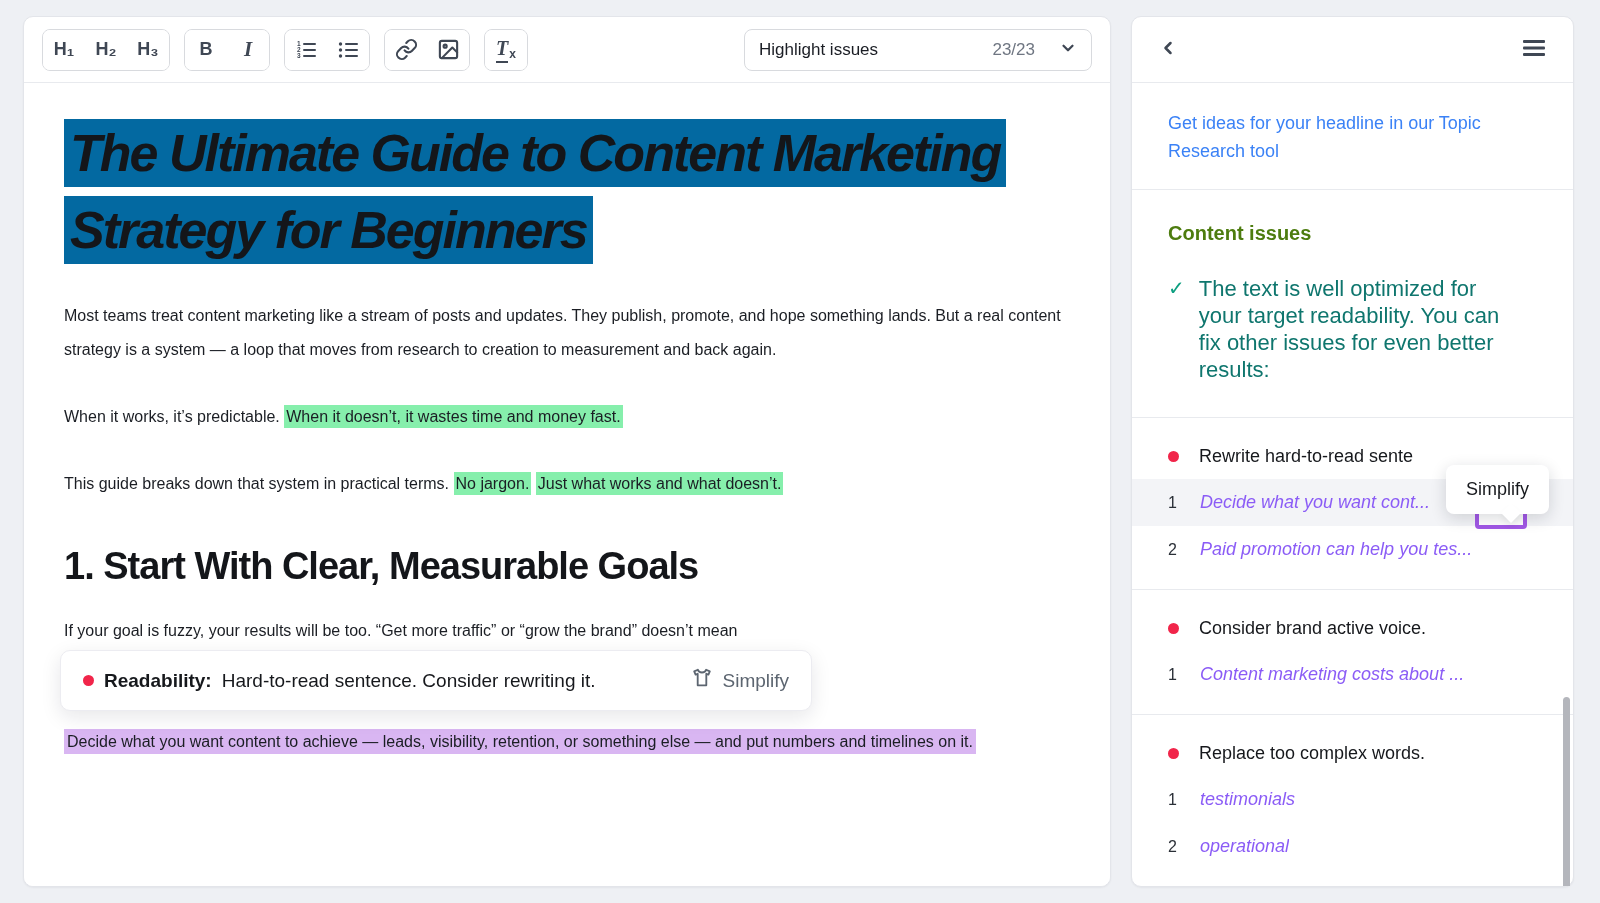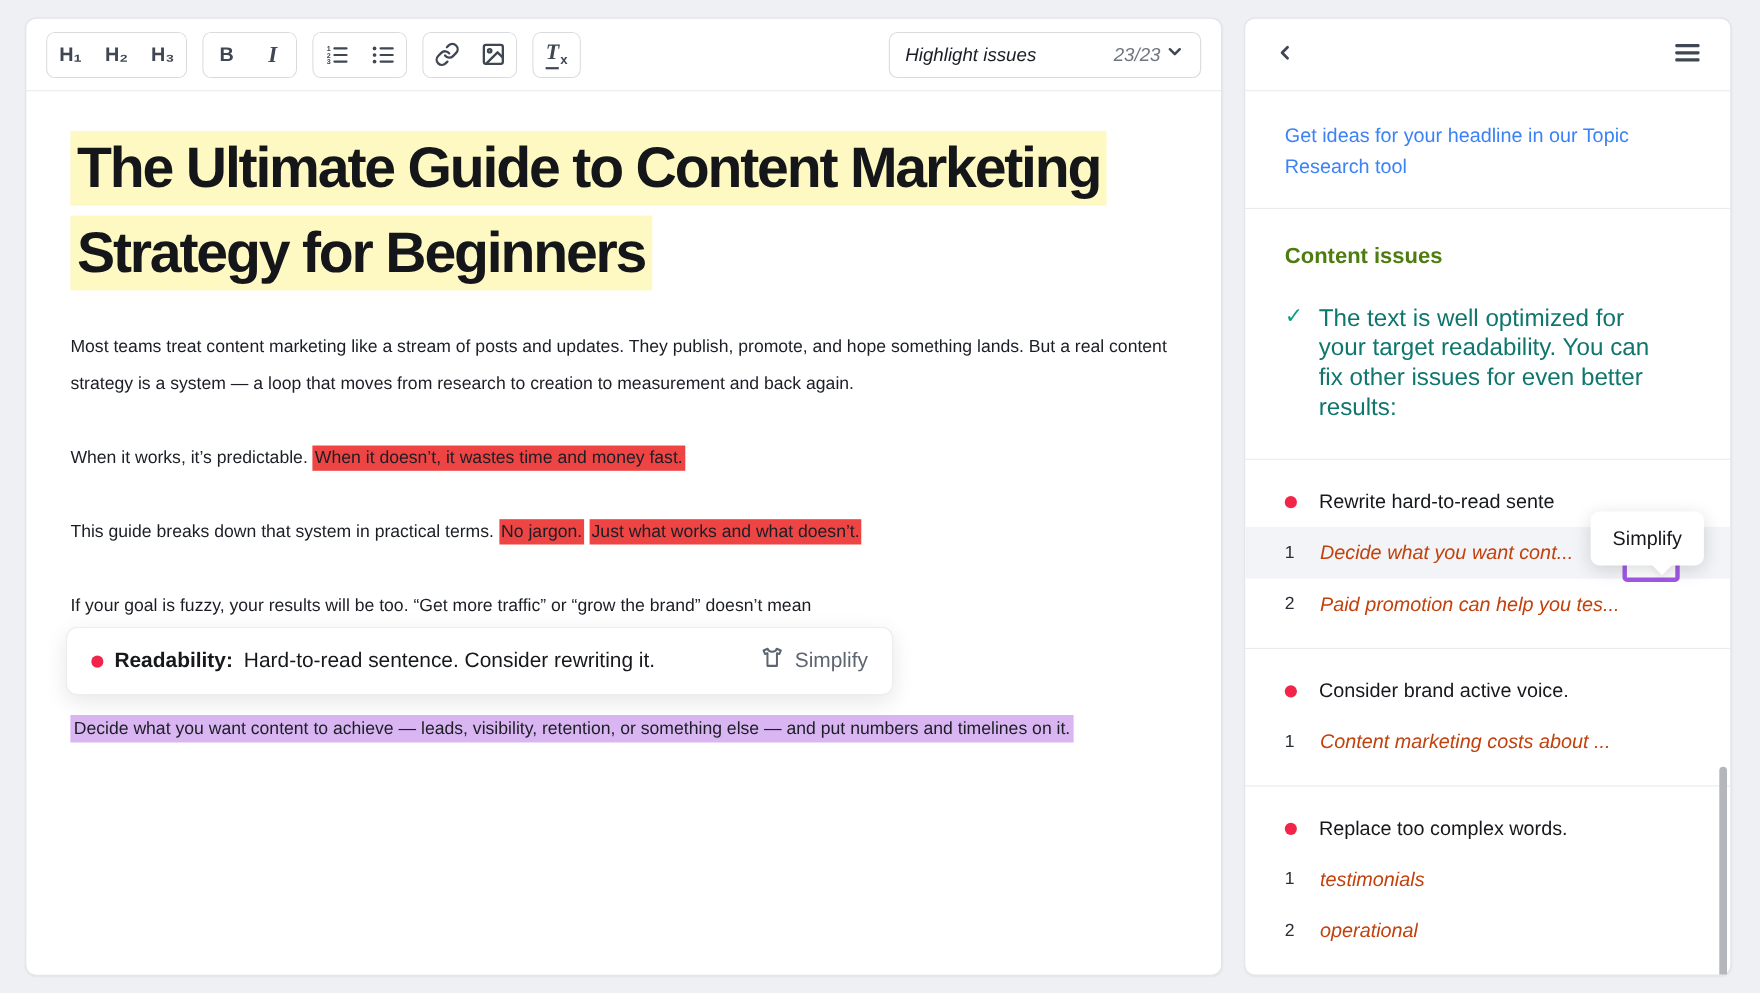--- a/index.html
+++ b/index.html
@@ -29,31 +29,30 @@
   .tb-btn {
     min-width:42px; height:40px; display:flex; align-items:center; justify-content:center;
     background:#fff; border:none; cursor:pointer;
     font-size:18px; font-weight:bold; color:#3f4754; padding:0 8px;
   }
   .tb-btn svg { display:block; }
   .tb-btn .serif-i { font-family:"Liberation Serif","DejaVu Serif",serif; font-style:italic; font-size:21px; }
   .tb-btn .tx-t { font-family:"Liberation Serif","DejaVu Serif",serif; font-style:italic; font-size:20px; border-bottom:2px solid #3f4754; padding-bottom:1px;}
   .tb-btn .tx-x { font-size:12px; font-weight:bold; margin-left:1px; margin-top:8px;}
   .hl-dropdown {
-    margin-left:auto; width:284px; height:42px;
+    margin-left:auto; width:348px; height:42px;
     border:1px solid #d8dade; border-radius:8px;
-    display:flex; align-items:center; padding:0 14px; gap:4px; cursor:pointer;
+    display:flex; align-items:center; padding:0 14px; gap:24px; cursor:pointer;
     background:#fff;
-    font-style:italic;
   }
   .hl-dropdown .lbl { font-size:17px; color:#1a1d24; }
   .hl-dropdown .cnt { margin-left:auto; font-size:17px; color:#6f7682; }
   .ed-content { padding:26px 40px 0 40px; position:relative; height:805px; }
-  .hl-lav  { background:#fef9c3; box-decoration-break:clone; -webkit-box-decoration-break:clone; padding:5px 6px; }
-  .hl-blue { background:#ef4444; padding:3px 2px; }
+  .hl-lav  { background:#0369a1; box-decoration-break:clone; -webkit-box-decoration-break:clone; padding:5px 6px;font-style:italic; }
+  .hl-blue { background:#86efac; padding:3px 2px; }
   .hl-purp { background:#d9b6f2; box-decoration-break:clone; -webkit-box-decoration-break:clone; padding:4px 3px; }
   h1.doc-title {
     font-size:52px; line-height:77px; letter-spacing:-2px; color:#14161a;
     font-weight:bold; margin:6px 0 30px 0; max-width:1010px;
   }
   .ed-content p { font-size:16px; line-height:34px; margin:0 0 33px 0; max-width:1012px; color:#1b1e24;}
   h2.doc-h2 {
     font-size:38px; letter-spacing:-1px; color:#14161a; font-weight:bold;
     margin:44px 0 26px 0;
   }
@@ -91,21 +90,21 @@
   .sb-heading { font-size:20px; font-weight:bold; color:#4d7c0f; margin:32px 36px 0 36px; }
   .sb-success { display:flex; gap:14px; margin:30px 36px 34px 36px; }
   .sb-success .check { color:#0d9f80; font-size:20px; font-weight:bold; line-height:27px; }
   .sb-success .txt { font-size:22px; line-height:27px; color:#0f766e; max-width:318px; }
   .issue-title { display:flex; align-items:center; gap:20px; padding:28px 36px 12px 36px; }
   .issue-title .ttl { font-size:18px; color:#16181c; white-space:nowrap; overflow:hidden; }
   .issue-row {
     display:flex; align-items:center; gap:20px; padding:13px 36px; position:relative;
   }
   .issue-row .num { font-size:16px; color:#2a2f37; width:12px; flex:0 0 auto; }
-  .issue-row .itxt { font-style:italic; font-size:18px; color:#c2410c; white-space:nowrap; overflow:hidden; max-width:290px;}
+  .issue-row .itxt { font-style:italic; font-size:18px; color:#8b5cf6; white-space:nowrap; overflow:hidden; max-width:290px;}
   .issue-row.selected { background:#f3f4f7; }
   .shirt-btn {
     position:absolute; right:46px; top:50%; transform:translateY(-50%);
     width:52px; height:52px; background:#fff; border:4px solid #a158e5; border-radius:4px;
     display:flex; align-items:center; justify-content:center; cursor:pointer; z-index:2;
   }
   .sb-tooltip {
     position:absolute; top:382px; right:24px; z-index:5;
     background:#fff; border-radius:8px; box-shadow:0 4px 16px rgba(16,24,40,.16);
     padding:14px 20px; font-size:18px; color:#16181c;
@@ -205,20 +204,21 @@
 
   <div class="ed-content">
     <h1 class="doc-title"><span class="hl-lav">The Ultimate Guide to Content Marketing Strategy for Beginners</span></h1>
 
     <p><span>Most teams treat content marketing like a stream of posts and updates. They publish, promote, and hope something lands. But a real content strategy is a system — a loop that moves from research to creation to measurement and back again.</span></p>
 
     <p><span>When it works, it’s predictable. </span><span class="hl-blue">When it doesn’t, it wastes time and money fast.</span></p>
 
     <p><span>This guide breaks down that system in practical terms. </span><span class="hl-blue">No jargon.</span> <span class="hl-blue">Just what works and what doesn’t.</span></p>
 
+    <h2 class="doc-h2">1. Start With Clear, Measurable Goals</h2>
 
     <p style="margin-bottom:0;"><span>If your goal is fuzzy, your results will be too. “Get more traffic” or “grow the brand” doesn’t mean</span></p>
 
     <div class="readability-pop">
       <span class="dot"></span>
       <span class="cat">Readability:</span>
       <span class="msg">Hard-to-read sentence. Consider rewriting it.</span>
       <button class="action">
         <span><svg width="22" height="22" viewBox="0 0 24 24" fill="none" stroke="#5c6570" stroke-width="2" stroke-linejoin="round">
               <path d="M7.5 3 L3.5 4.8 L5 8.3 L7.3 7.4 L7.3 20 L16.7 20 L16.7 7.4 L19 8.3 L20.5 4.8 L16.5 3 C16 4.8 14.2 6 12 6 C9.8 6 8 4.8 7.5 3 Z"></path>

